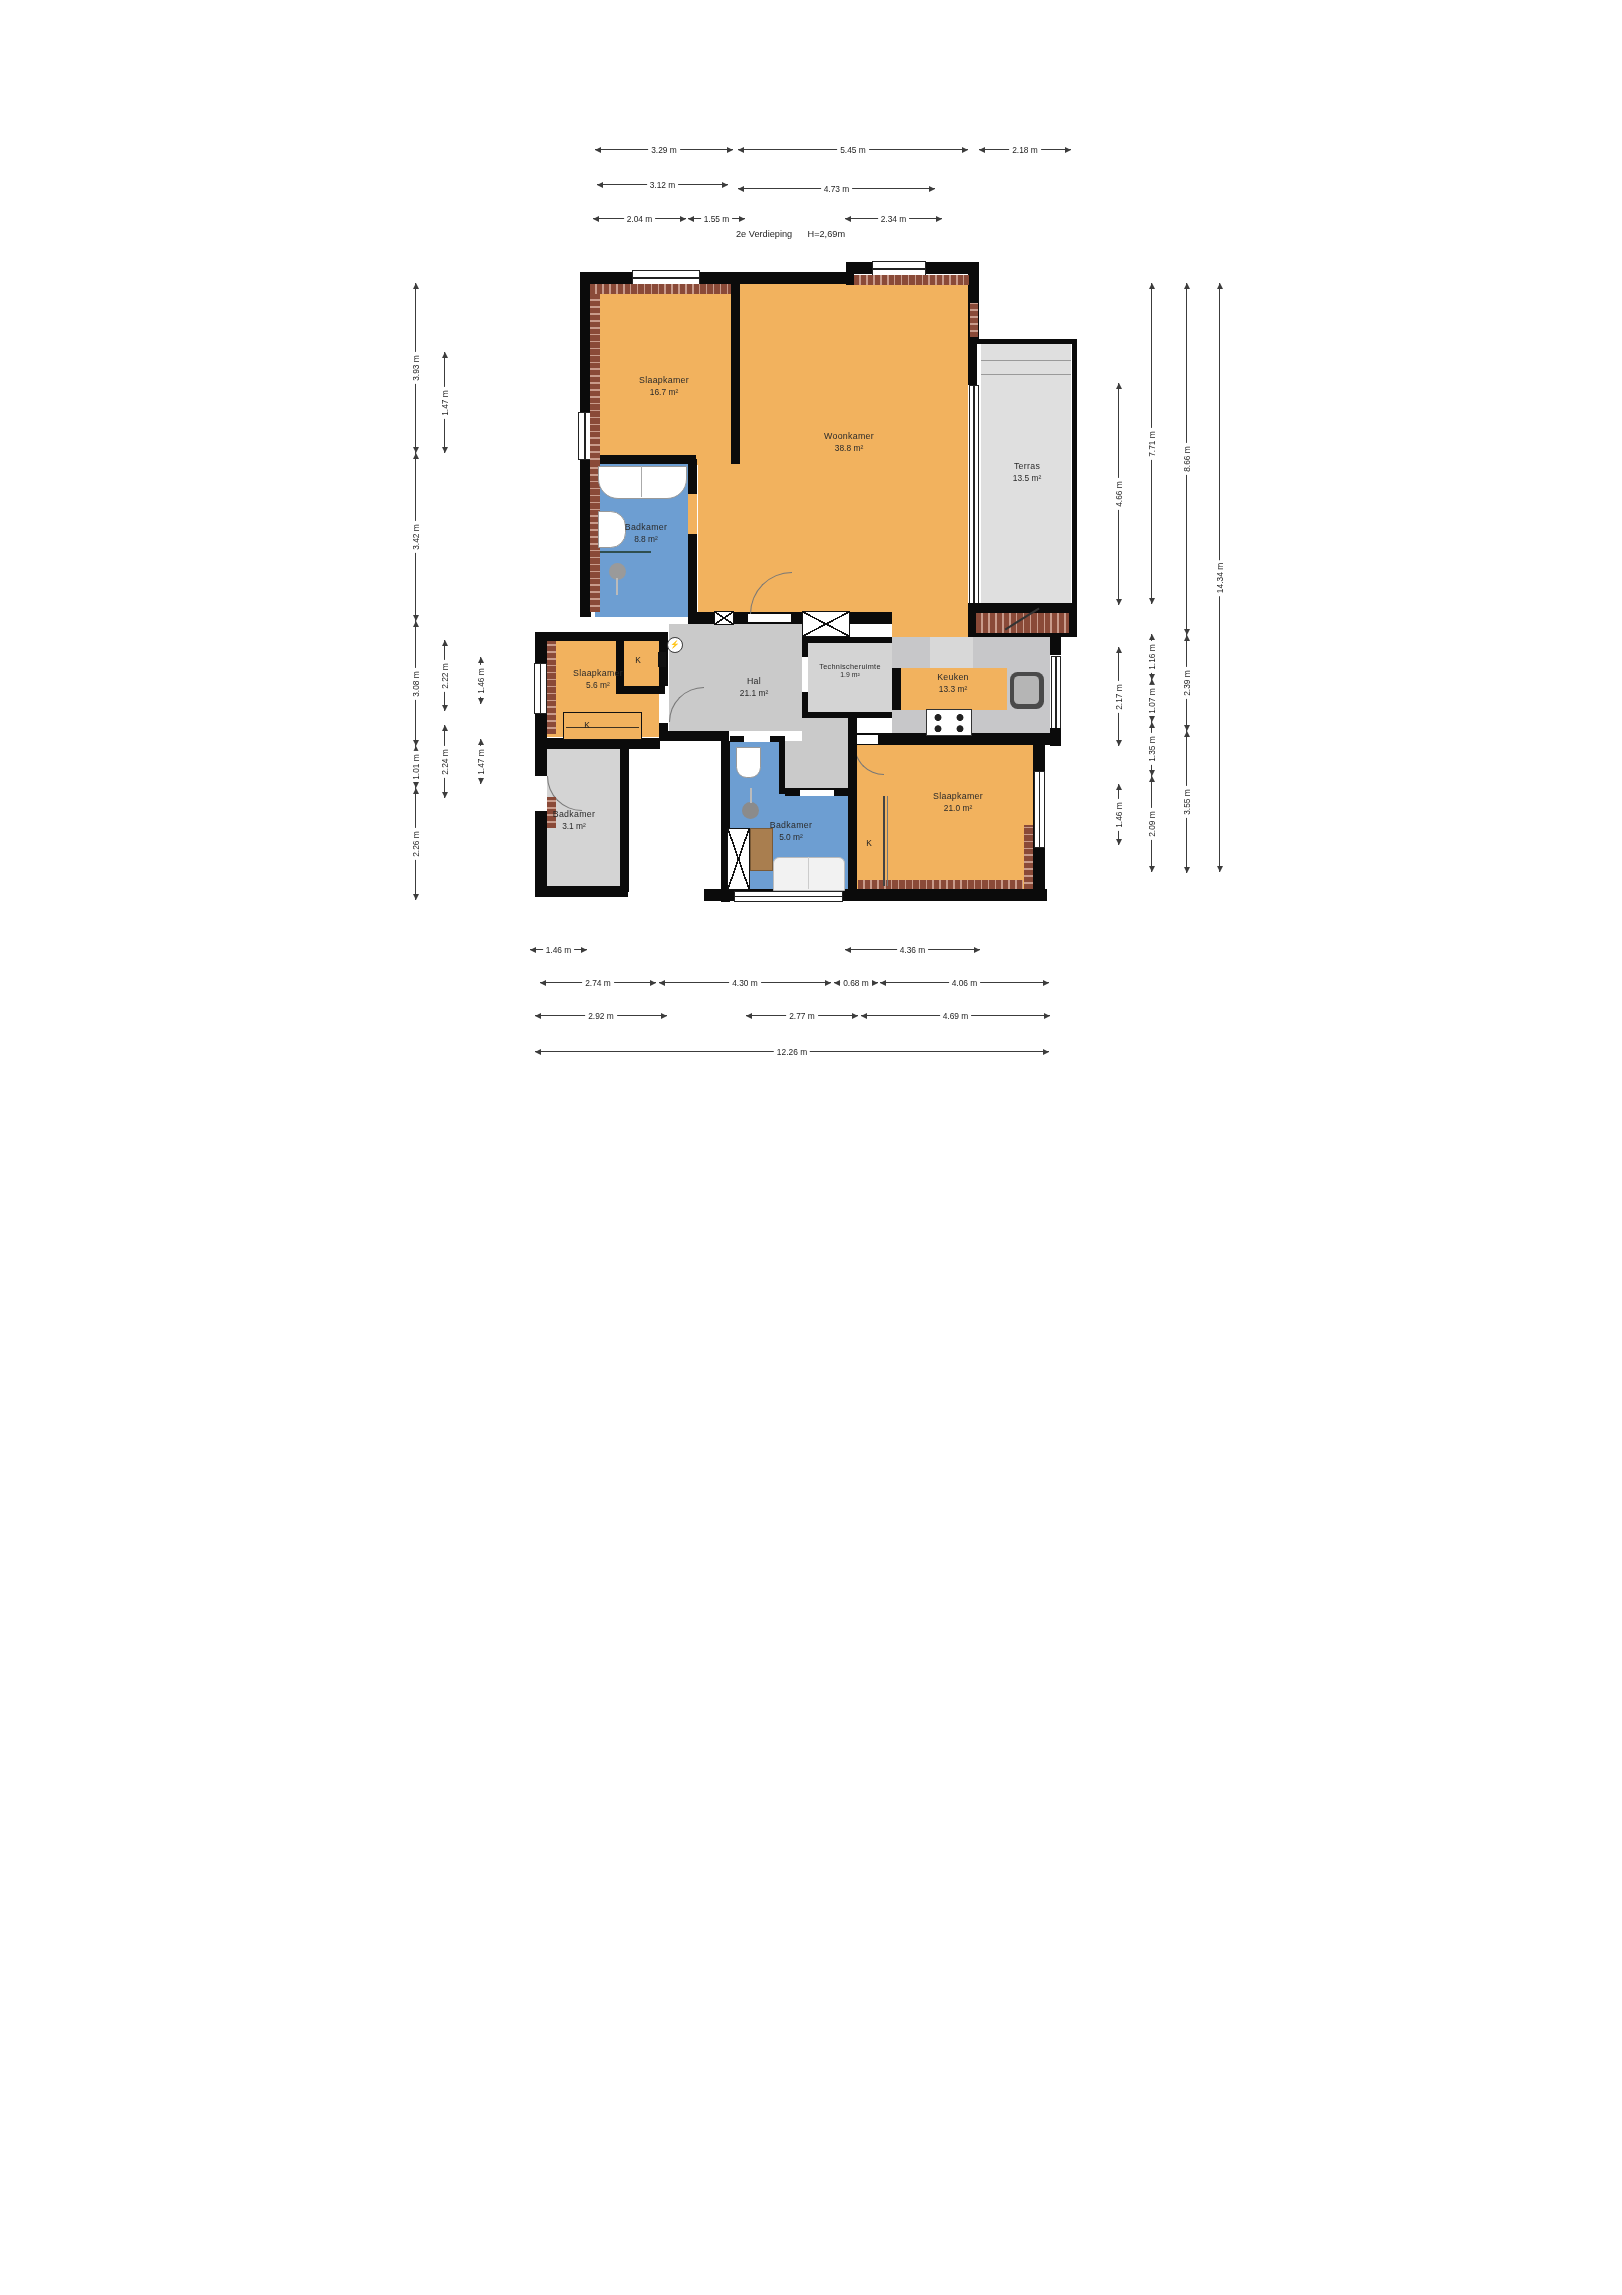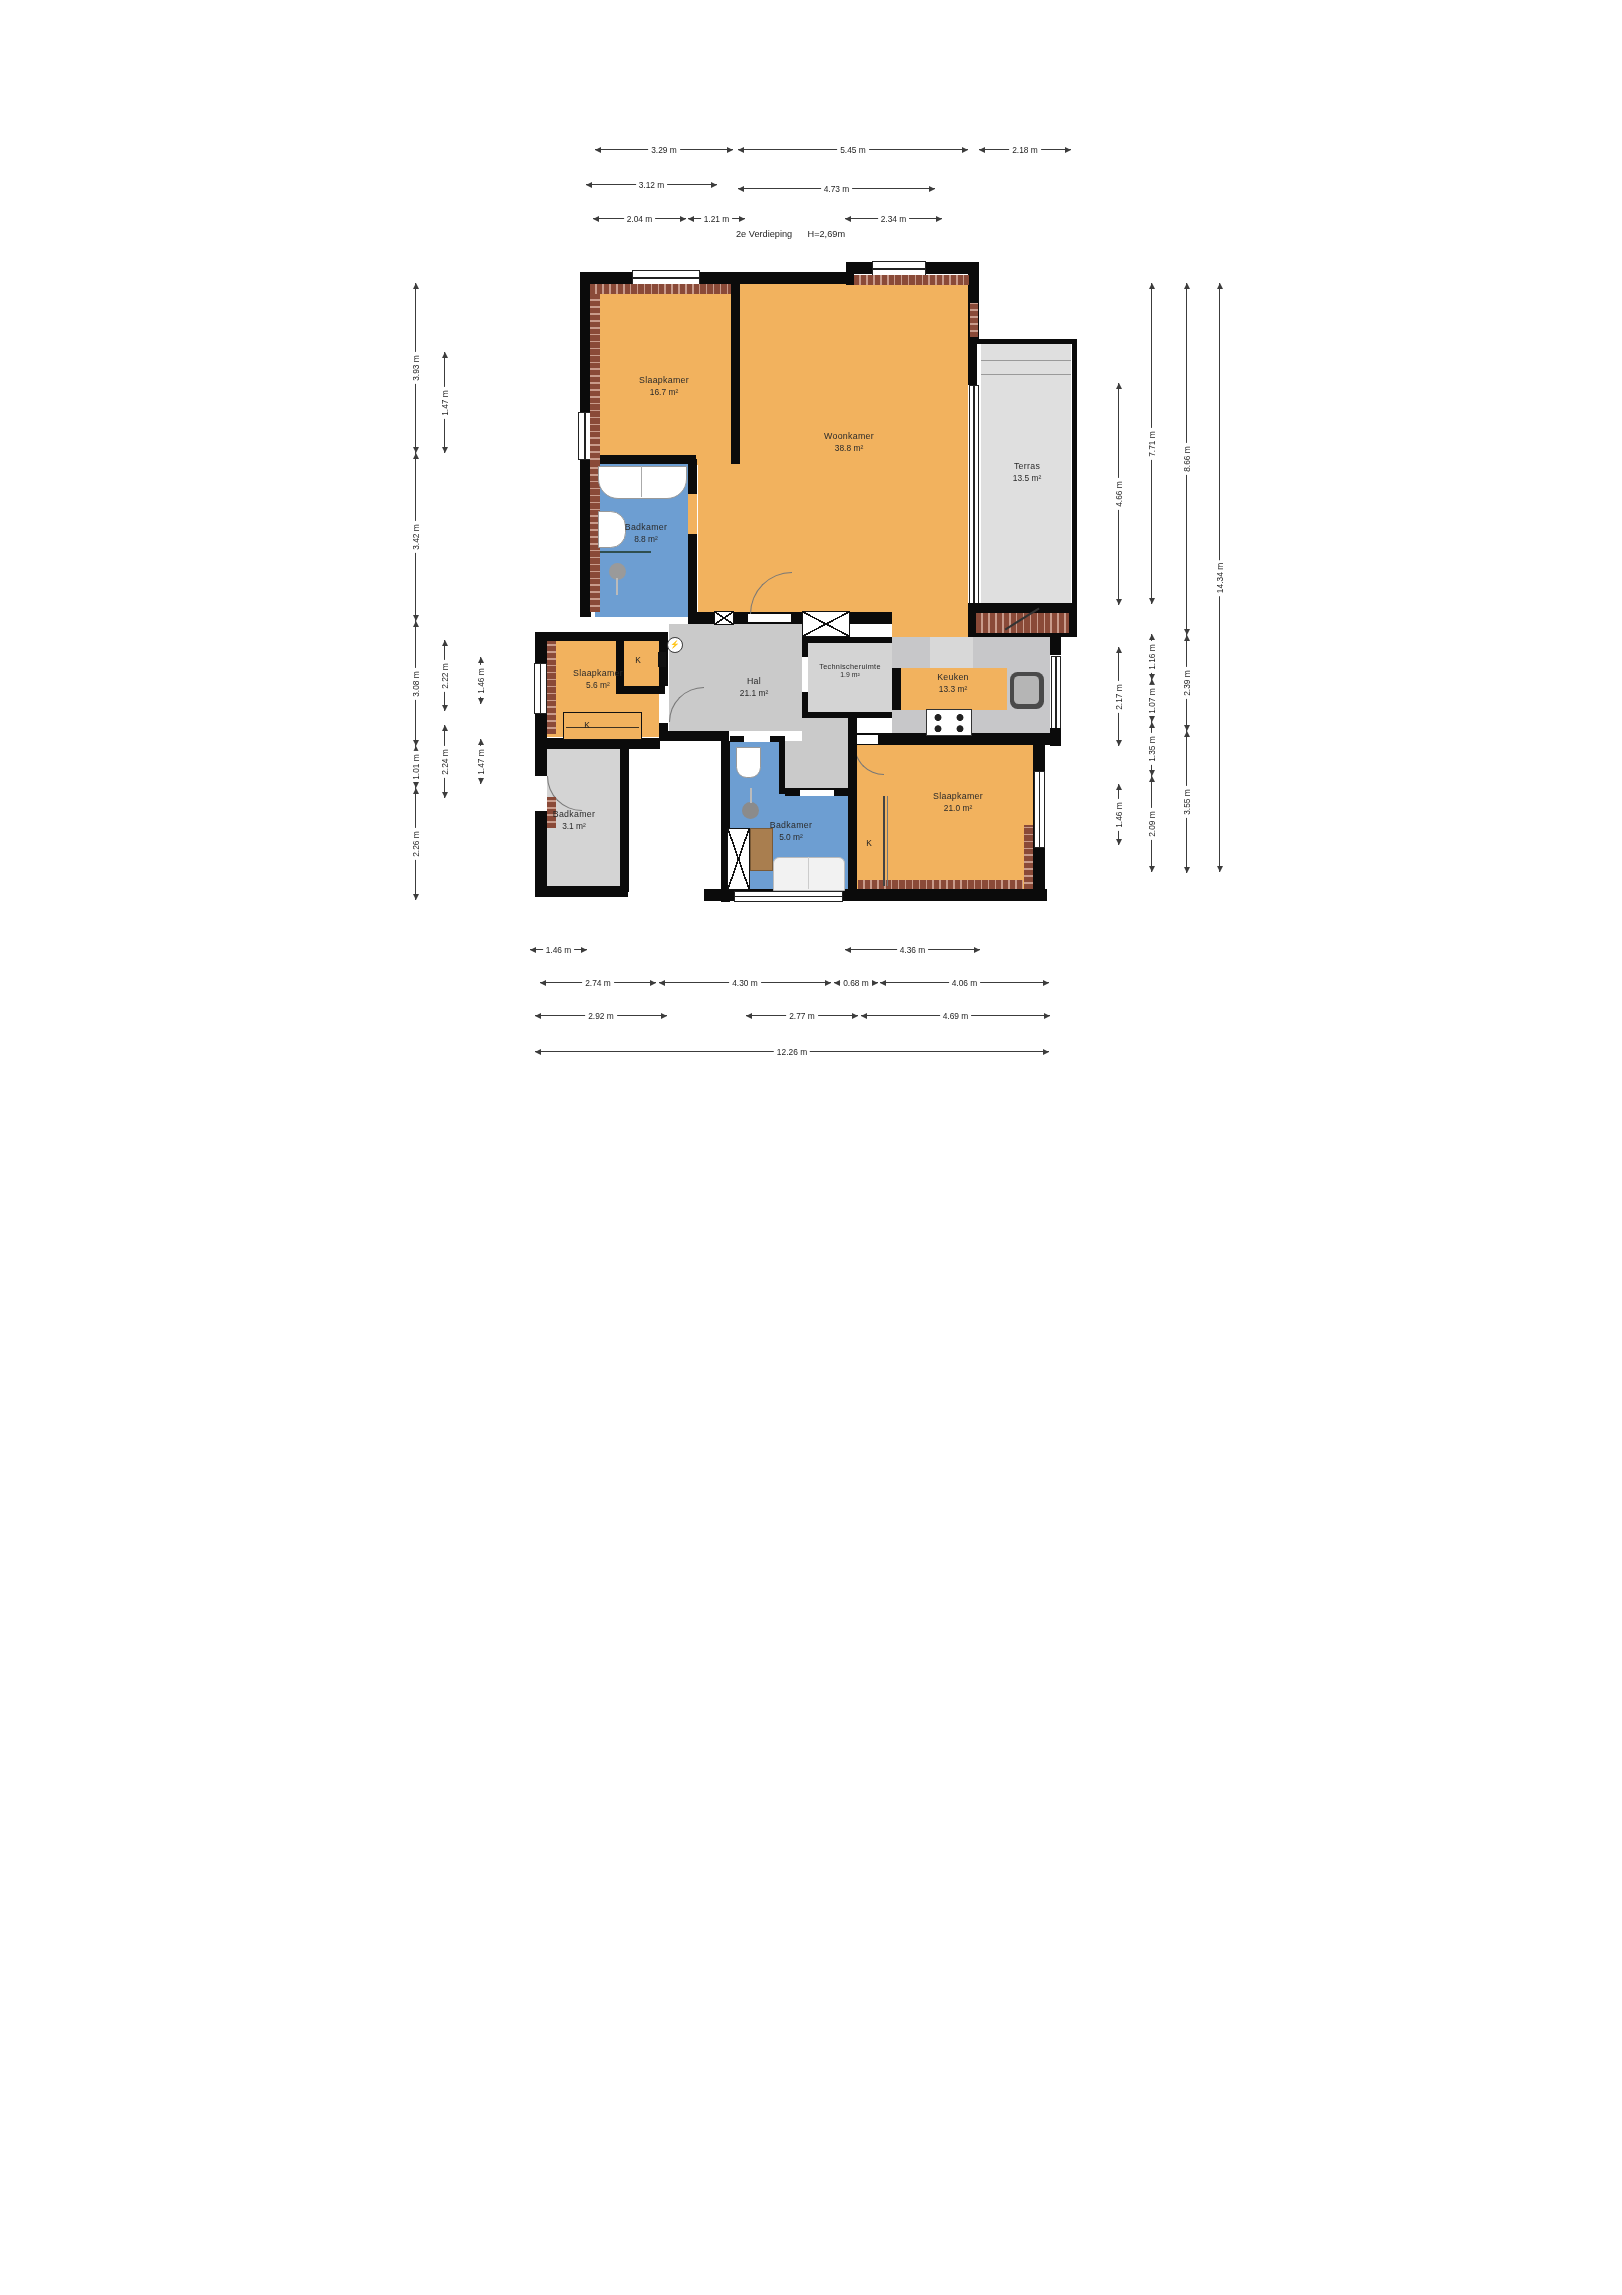--- a/index.html
+++ b/index.html
@@ -241,31 +241,31 @@
 
   <div class="dim-h" style="left:205px;top:149px;width:138px">
       <span class="dim-label">3.29 m</span>
     </div>
   <div class="dim-h" style="left:348px;top:149px;width:230px">
       <span class="dim-label">5.45 m</span>
     </div>
   <div class="dim-h" style="left:589px;top:149px;width:92px">
       <span class="dim-label">2.18 m</span>
     </div>
-  <div class="dim-h" style="left:196px;top:184px;width:131px">
+  <div class="dim-h" style="left:207px;top:184px;width:131px">
       <span class="dim-label">3.12 m</span>
     </div>
   <div class="dim-h" style="left:348px;top:188px;width:197px">
       <span class="dim-label">4.73 m</span>
     </div>
   <div class="dim-h" style="left:203px;top:218px;width:93px">
       <span class="dim-label">2.04 m</span>
     </div>
   <div class="dim-h" style="left:298px;top:218px;width:57px">
-      <span class="dim-label">1.21 m</span>
+      <span class="dim-label">1.55 m</span>
     </div>
   <div class="dim-h" style="left:455px;top:218px;width:97px">
       <span class="dim-label">2.34 m</span>
     </div>
 
   <div class="dim-v" style="left:25px;top:283px;height:170px">
       <span class="dim-label">3.93 m</span>
     </div>
   <div class="dim-v" style="left:25px;top:453px;height:168px">
       <span class="dim-label">3.42 m</span>

